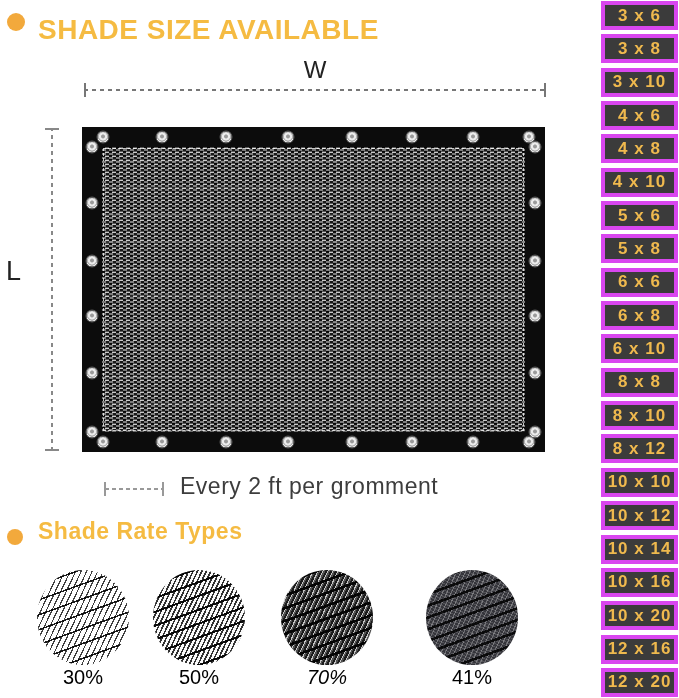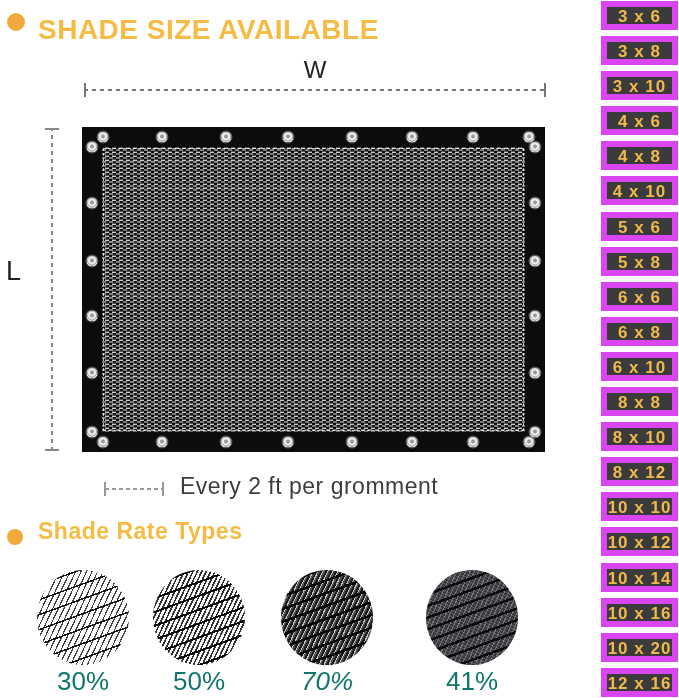--- a/index.html
+++ b/index.html
@@ -84,32 +84,32 @@
   .rate-70{left:281px; background:
       repeating-linear-gradient(160deg, rgba(0,0,0,0.95) 0 2.5px, transparent 2.5px 12px),
       repeating-linear-gradient(115deg, rgba(15,15,15,0.9) 0 2px, rgba(255,255,255,0.5) 2px 3px, rgba(40,40,40,0.6) 3px 4.5px),
       #8a8a8a;}
   .rate-90{left:426px; background:
       repeating-linear-gradient(160deg, rgba(0,0,0,0.85) 0 2.5px, transparent 2.5px 11px),
       repeating-linear-gradient(115deg, rgba(255,255,255,0.28) 0 1px, transparent 1px 4px),
       repeating-linear-gradient(25deg, rgba(255,255,255,0.15) 0 1px, transparent 1px 3px),
       #35353b;}
   .rate-label{position:absolute; top:666px; width:92px; text-align:center;
-    font-size:26px; color:#0f766e;}
+    font-size:20px; color:#000000;}
   #rl-30{left:37px;} #rl-50{left:153px;} #rl-70{left:281px;font-style:italic;} #rl-90{left:426px;}
 
   
   .size-list{
     position:absolute; left:601px; top:1px; width:77px; height:696px;
     display:flex; flex-direction:column; justify-content:space-between;
   }
   .size-box{
     height:29px; box-sizing:border-box; background:#3B3B3B;
-    border:6px solid #d946ef;
-    display:flex; align-items:flex-start; justify-content:center;
+    border:4px solid #d946ef;
+    display:flex; align-items:center; justify-content:center;
     color:#EFB94E; font-weight:bold; font-size:17px; letter-spacing:1px;
     white-space:nowrap;
   }
 </style>
 </head>
 <body>
 
 <div class="canvas">
 
   <span class="bullet" id="bullet1"></span>
@@ -232,15 +232,18 @@
       </div>
     <div class="size-box">
         <span>10 x 16</span>
       </div>
     <div class="size-box">
         <span>10 x 20</span>
       </div>
     <div class="size-box">
         <span>12 x 16</span>
       </div>
+    <div class="size-box">
+        <span>12 x 20</span>
+      </div>
   </div>
 
 </div>
 
 </body></html>

